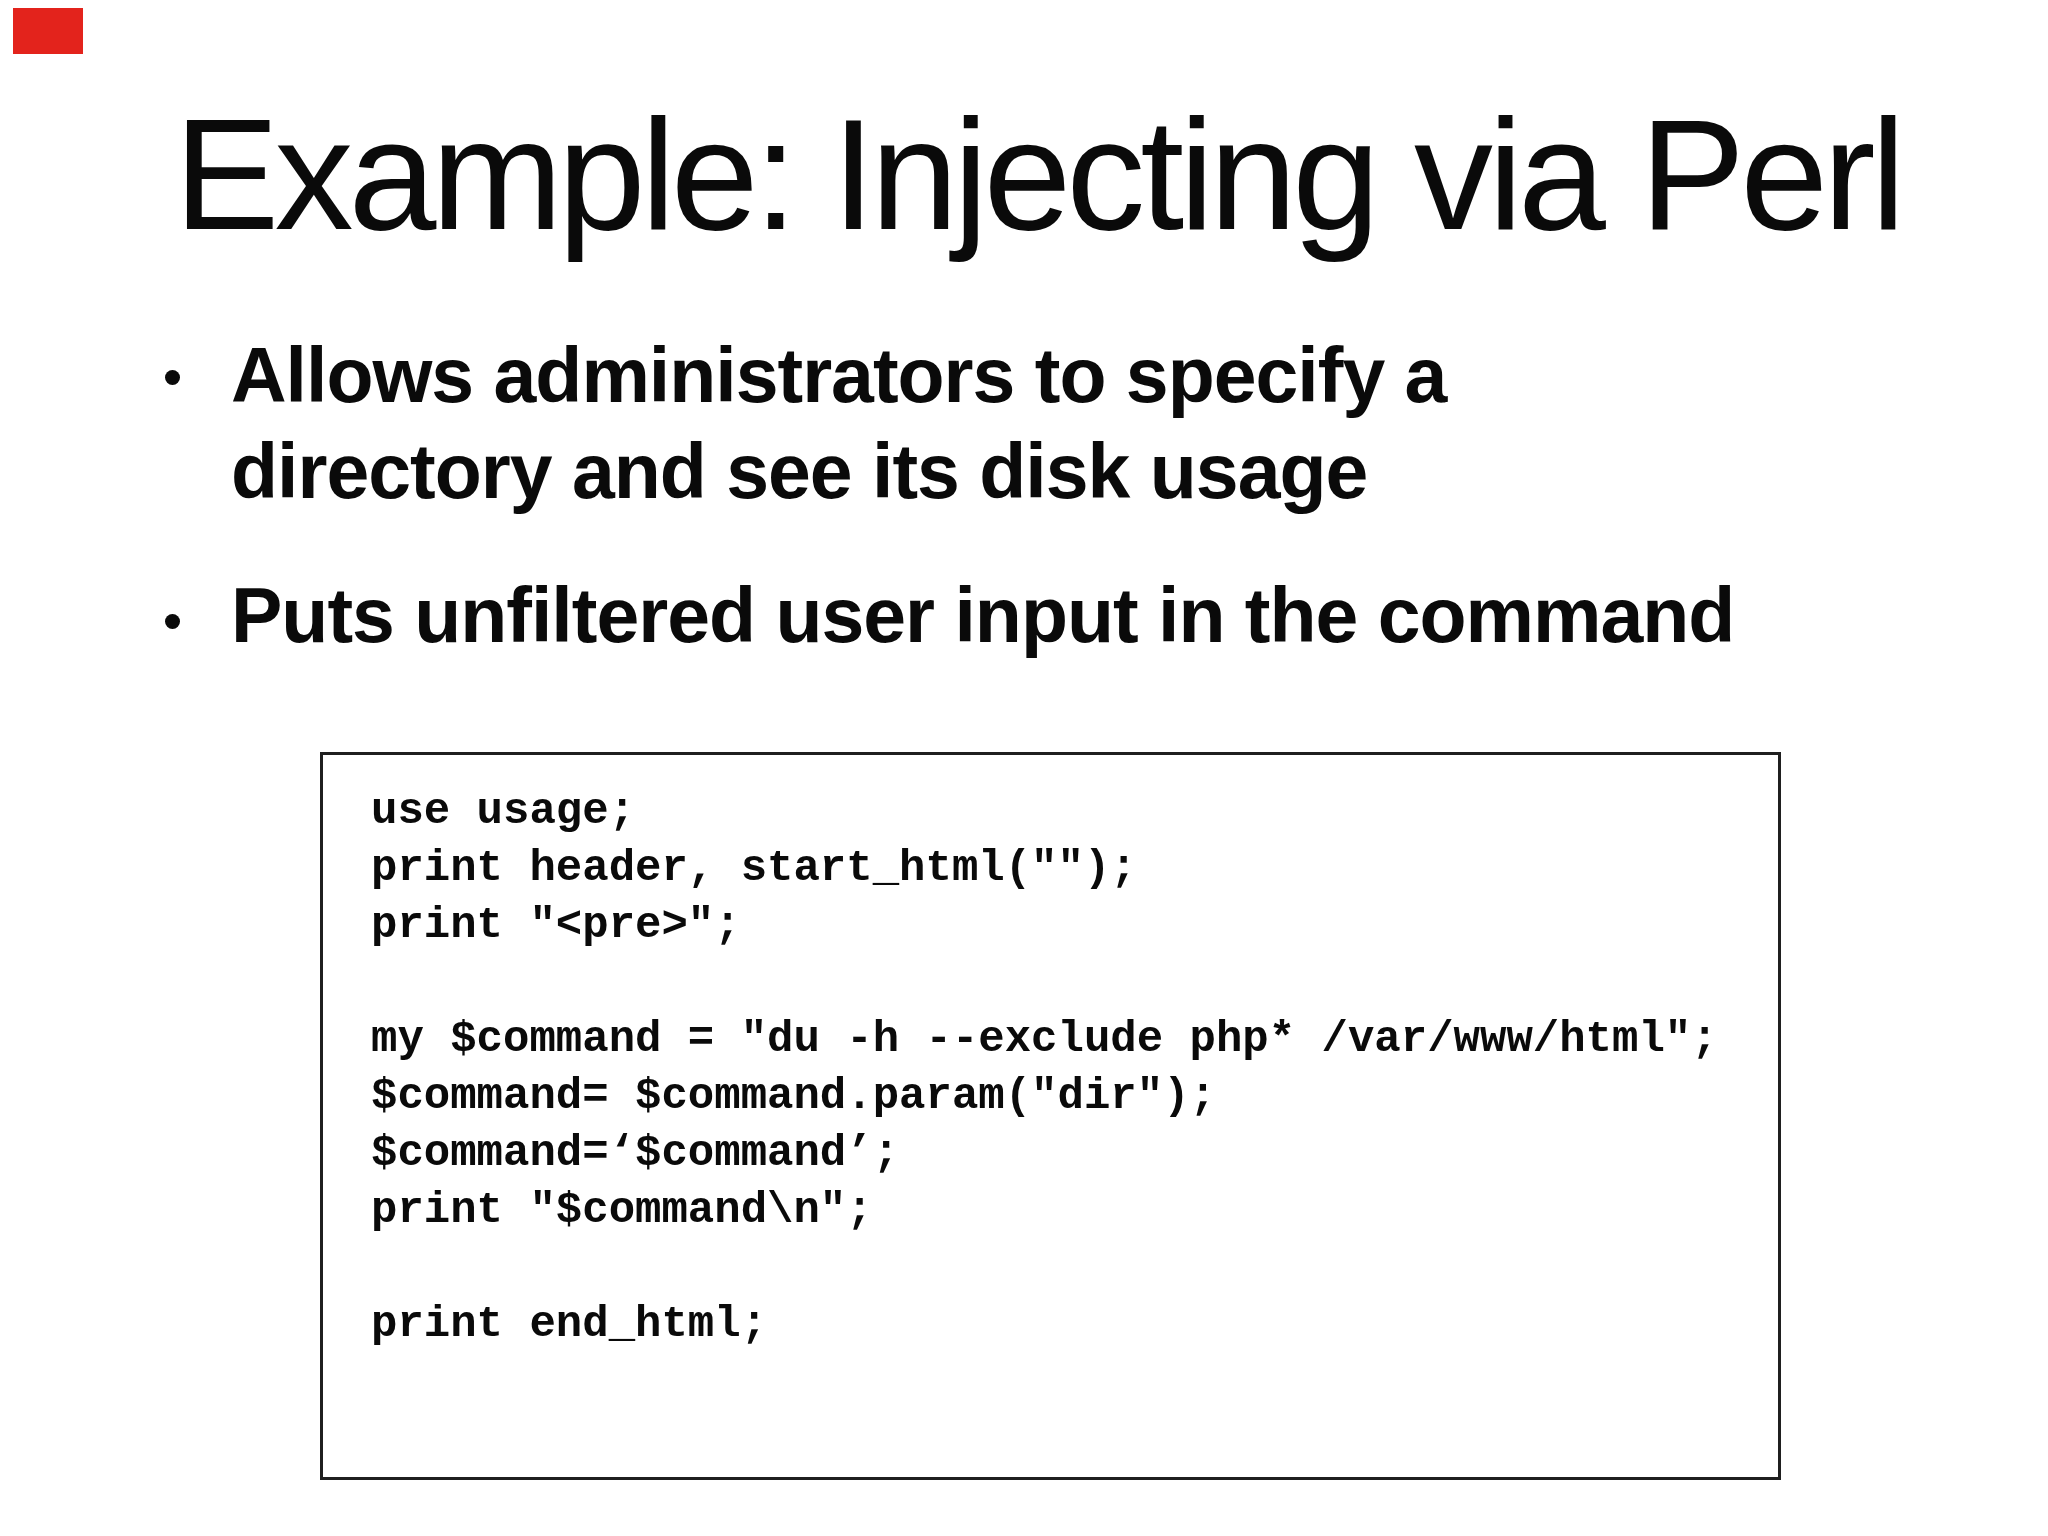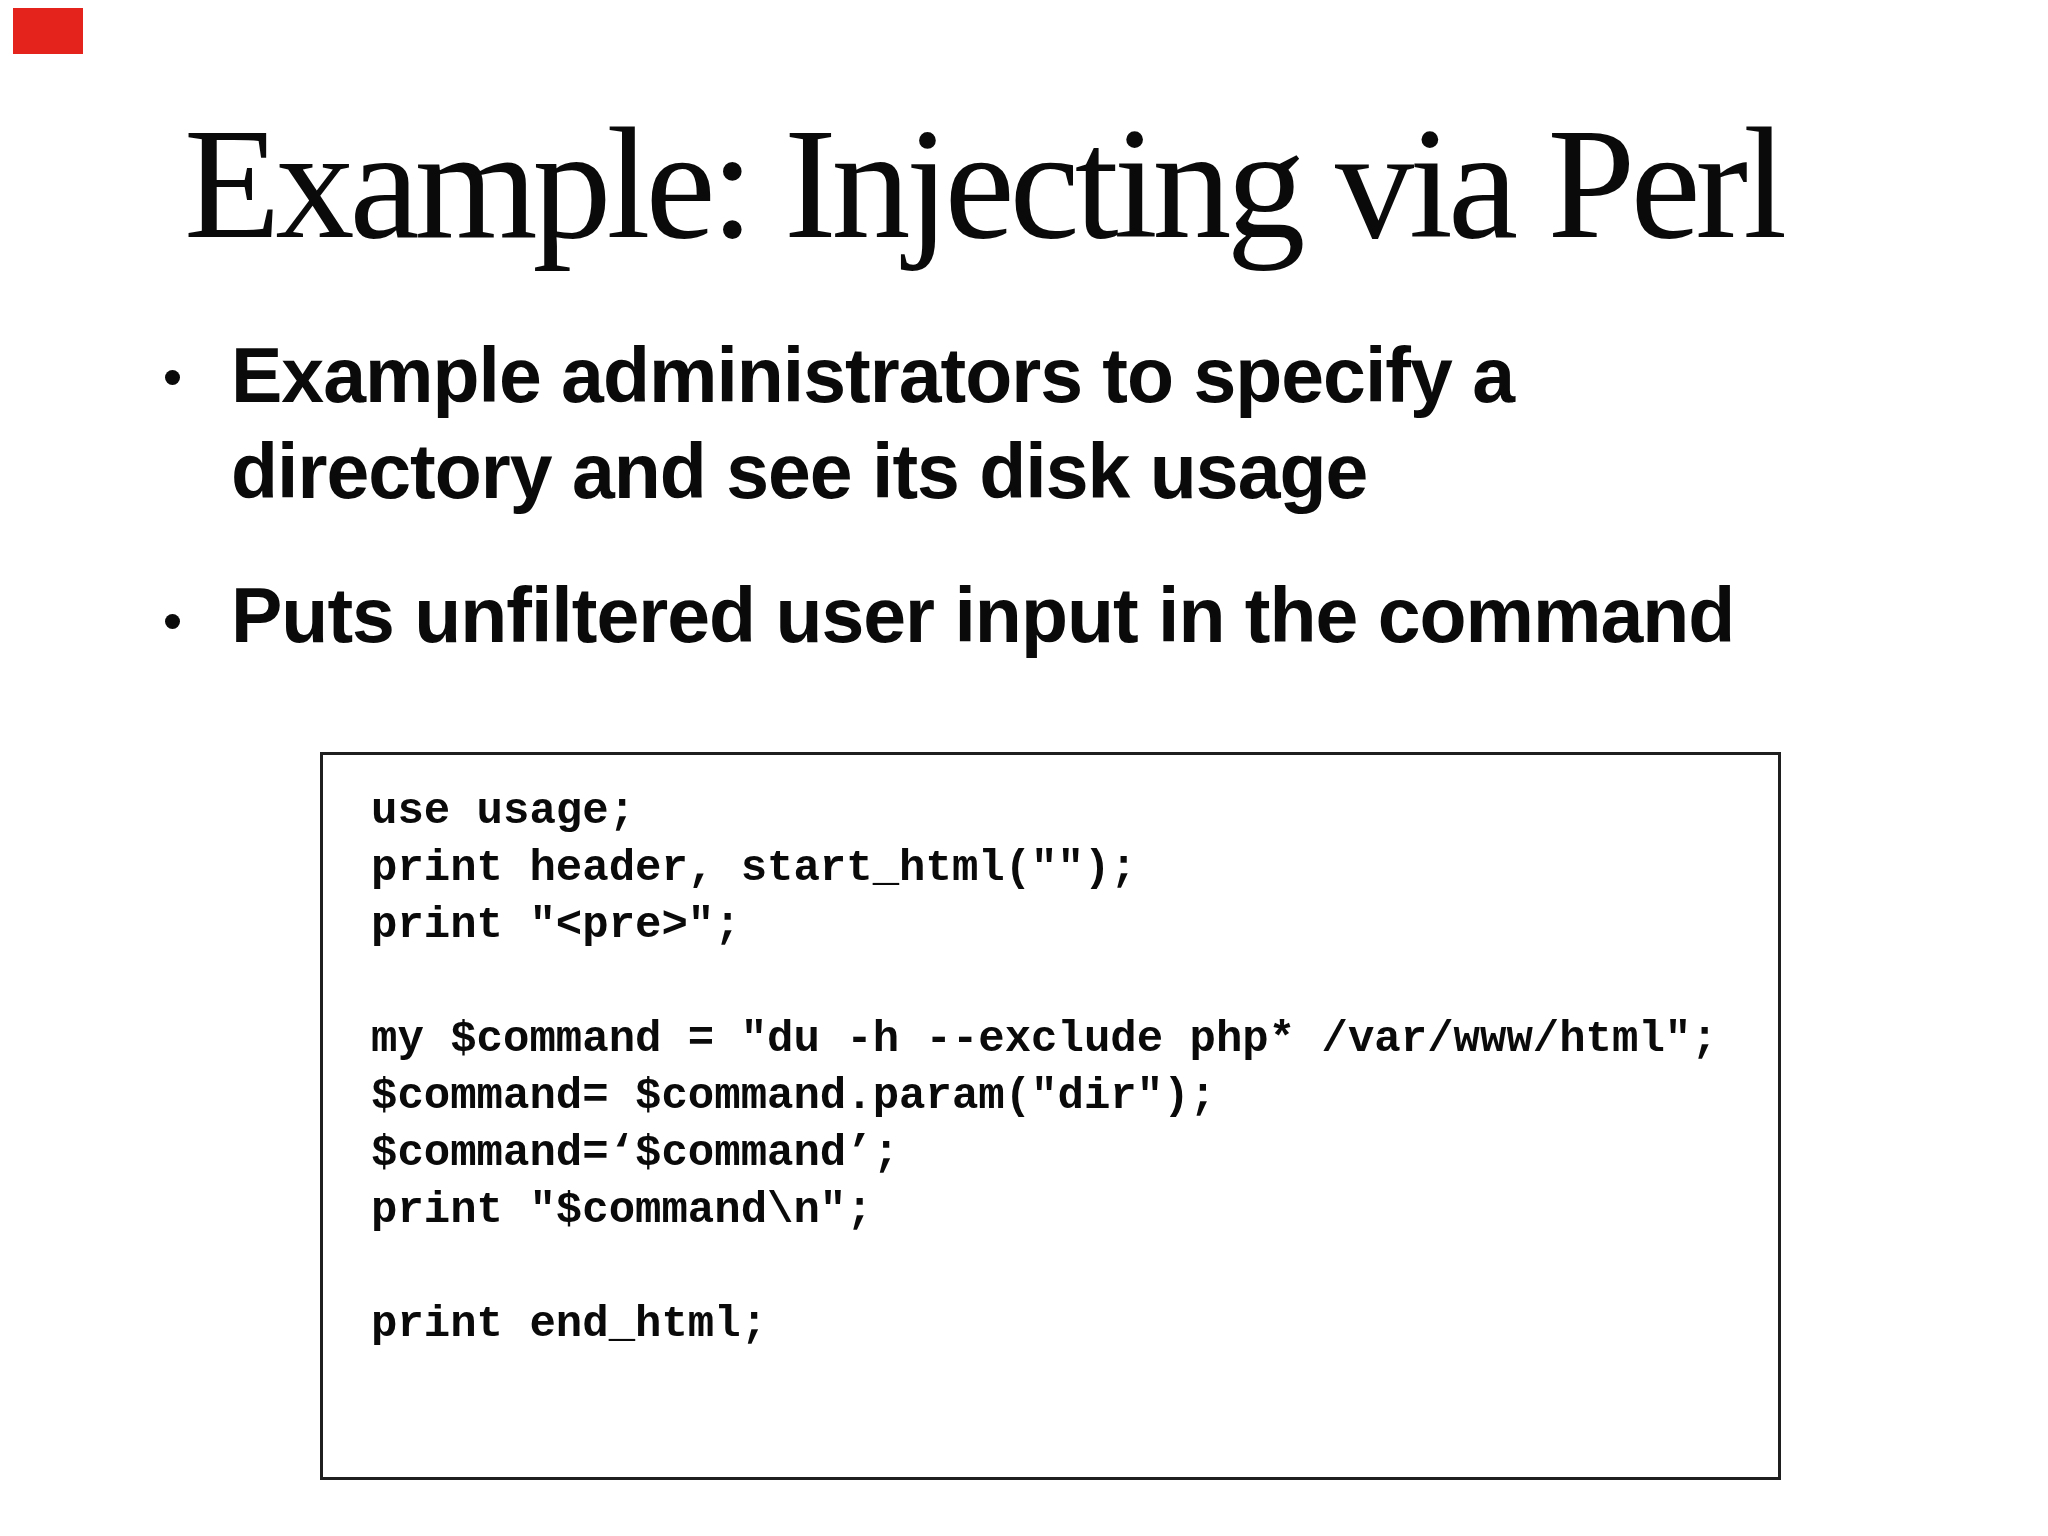--- a/index.html
+++ b/index.html
@@ -55,25 +55,25 @@
     color:#0a0a0a;
   }
 </style>
 </head>
 <body>
 
 <div class="slide">
 
   <div class="red-marker"></div>
 
-  <h1 class="title" style="margin:18px;font-family:Liberation Serif, serif;">Example: Injecting via Perl</h1>
+  <h1 class="title" style="margin:8px;">Example: Injecting via Perl</h1>
 
   <span class="bullet-dot dot-1"></span>
   <div class="bullet-text bullet-1">
-    <span class="b-line">Example administrators to specify a</span>
+    <span class="b-line">Allows administrators to specify a</span>
     <span class="b-line">directory and see its disk usage</span>
   </div>
 
   <span class="bullet-dot dot-2"></span>
   <div class="bullet-text bullet-2">
     <span class="b-line">Puts unfiltered user input in the command</span>
   </div>
 
   <div class="code-box">
     <div class="code-line">use usage;</div>

